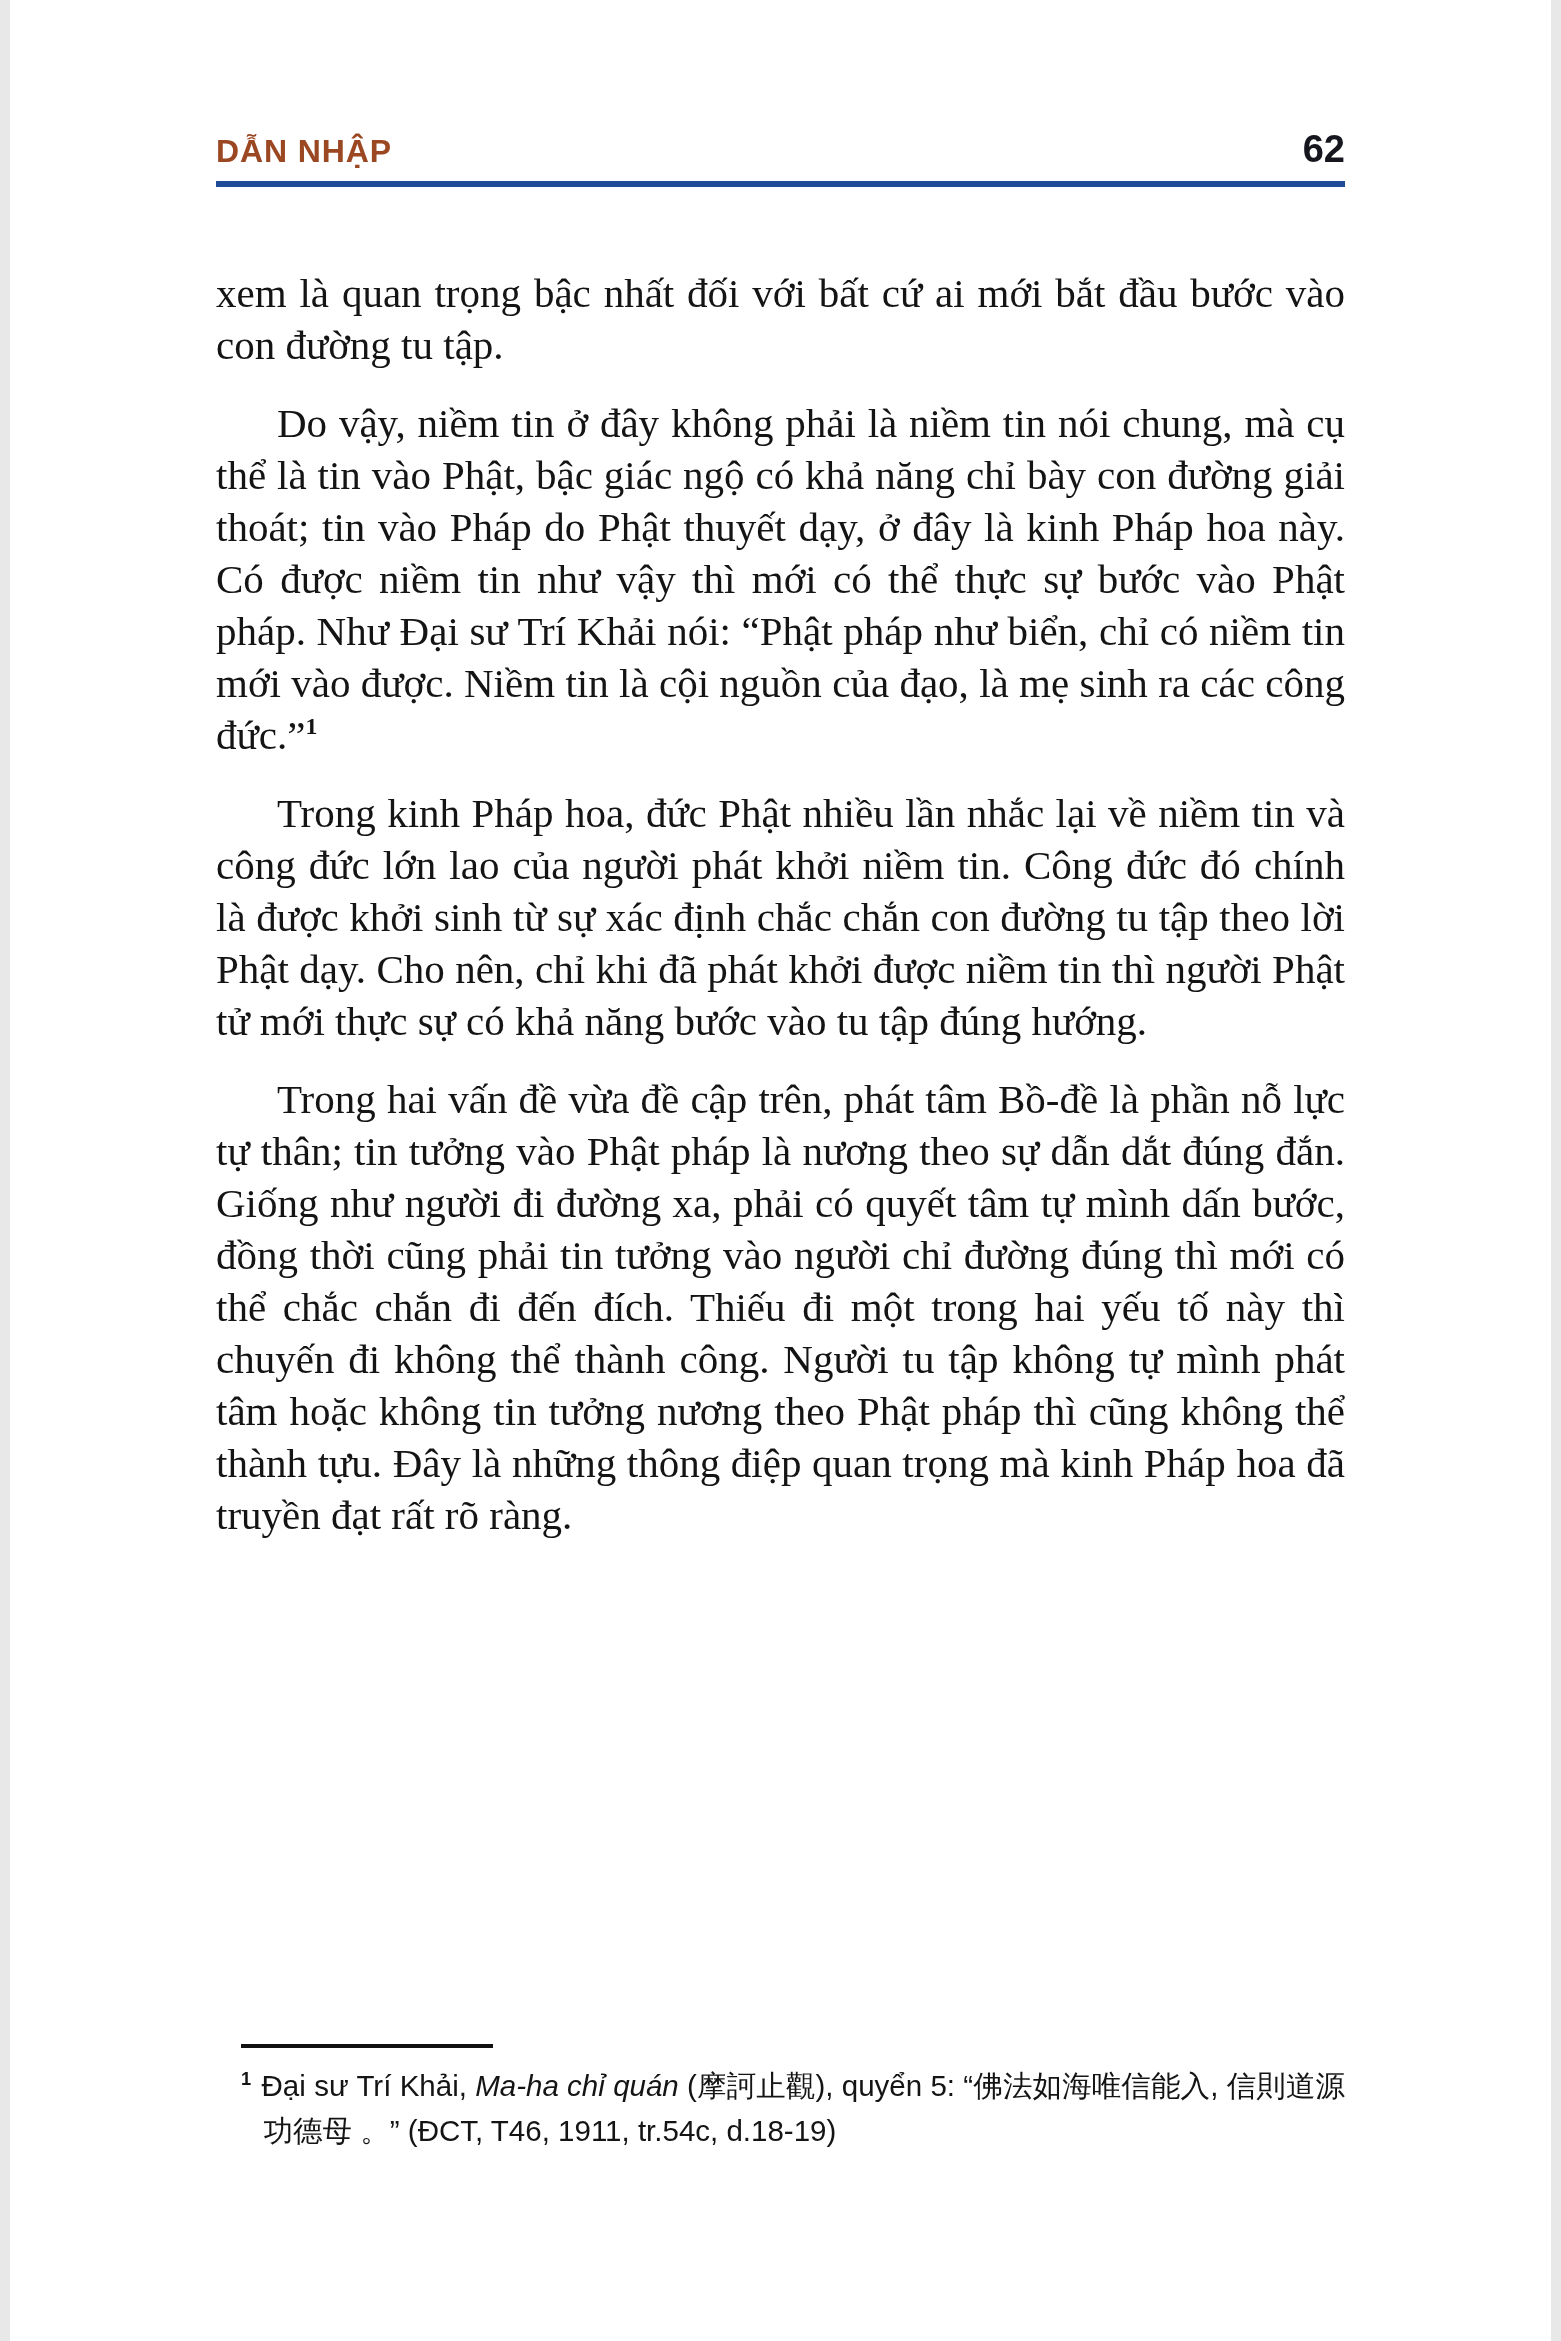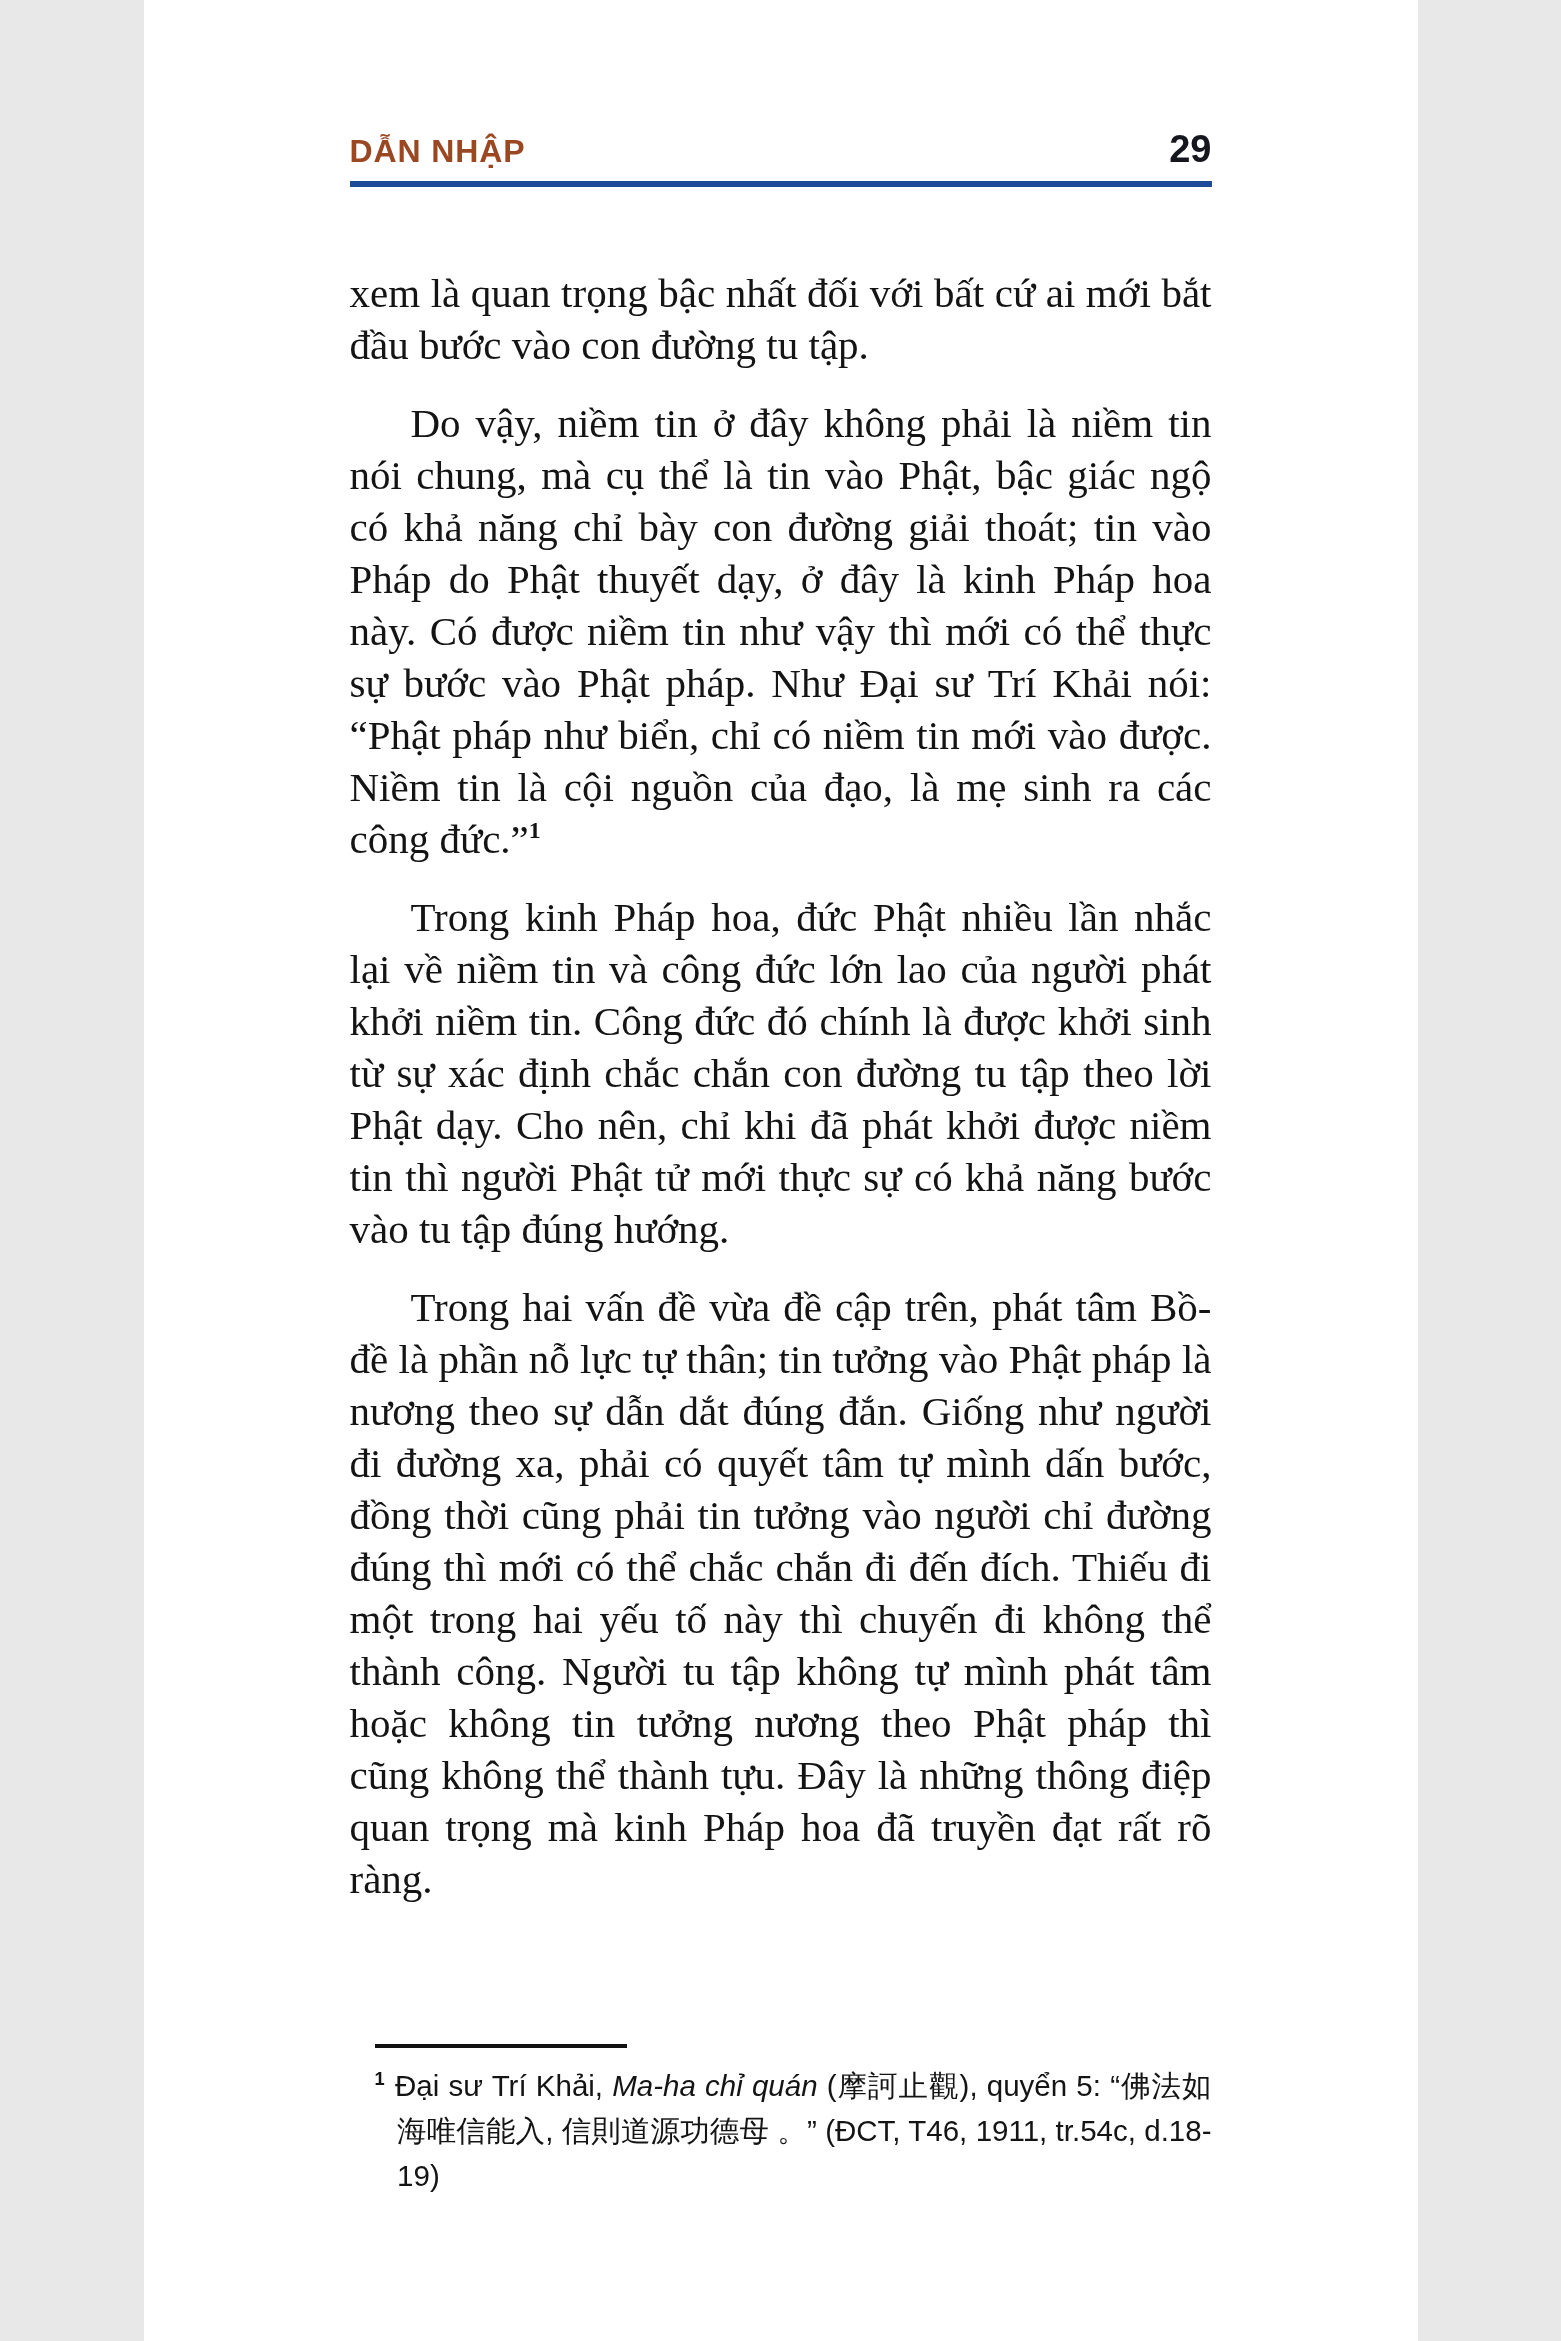--- a/index.html
+++ b/index.html
@@ -1,18 +1,18 @@
 <!DOCTYPE html>
 <html lang="vi" style="font-size:14px"><head>
 <meta charset="utf-8">
 <style>
   html,body { margin:0; padding:0; background:#e8e8e8; }
   .page {
     position:relative;
-    width:1274px; height:2342px;
+    width:1541px; height:2342px;
     background:#ffffff;
     font-family:"Liberation Serif", serif;
     overflow:hidden;
     margin:0 auto;
   }
   .content {
     position:absolute;
     left:206px; right:206px; top:0;
   }
   .page-header {
@@ -88,21 +88,21 @@
   }
 </style>
 </head>
 <body>
 
 <div class="page">
   <div class="content">
 
     <div class="page-header">
       <h1 class="chapter-title">DẪN NHẬP</h1>
-      <span class="page-number">29</span>
+      <span class="page-number">62</span>
     </div>
 
     <div class="header-rule"></div>
 
     <div class="body-text">
       <p class="continuation"><span>xem là quan trọng bậc nhất đối với bất cứ ai mới bắt đầu bước vào con đường tu tập.</span></p>
       <p><span>Do vậy, niềm tin ở đây không phải là niềm tin nói chung, mà cụ thể là tin vào Phật, bậc giác ngộ có khả năng chỉ bày con đường giải thoát; tin vào Pháp do Phật thuyết dạy, ở đây là kinh Pháp hoa này. Có được niềm tin như vậy thì mới có thể thực sự bước vào Phật pháp. Như Đại sư Trí Khải nói: “Phật pháp như biển, chỉ có niềm tin mới vào được. Niềm tin là cội nguồn của đạo, là mẹ sinh ra các công đức.”</span><sup class="fnref">1</sup></p>
       <p><span>Trong kinh Pháp hoa, đức Phật nhiều lần nhắc lại về niềm tin và công đức lớn lao của người phát khởi niềm tin. Công đức đó chính là được khởi sinh từ sự xác định chắc chắn con đường tu tập theo lời Phật dạy. Cho nên, chỉ khi đã phát khởi được niềm tin thì người Phật tử mới thực sự có khả năng bước vào tu tập đúng hướng.</span></p>
       <p><span>Trong hai vấn đề vừa đề cập trên, phát tâm Bồ-đề là phần nỗ lực tự thân; tin tưởng vào Phật pháp là nương theo sự dẫn dắt đúng đắn. Giống như người đi đường xa, phải có quyết tâm tự mình dấn bước, đồng thời cũng phải tin tưởng vào người chỉ đường đúng thì mới có thể chắc chắn đi đến đích. Thiếu đi một trong hai yếu tố này thì chuyến đi không thể thành công. Người tu tập không tự mình phát tâm hoặc không tin tưởng nương theo Phật pháp thì cũng không thể thành tựu. Đây là những thông điệp quan trọng mà kinh Pháp hoa đã truyền đạt rất rõ ràng.</span></p>
     </div>

